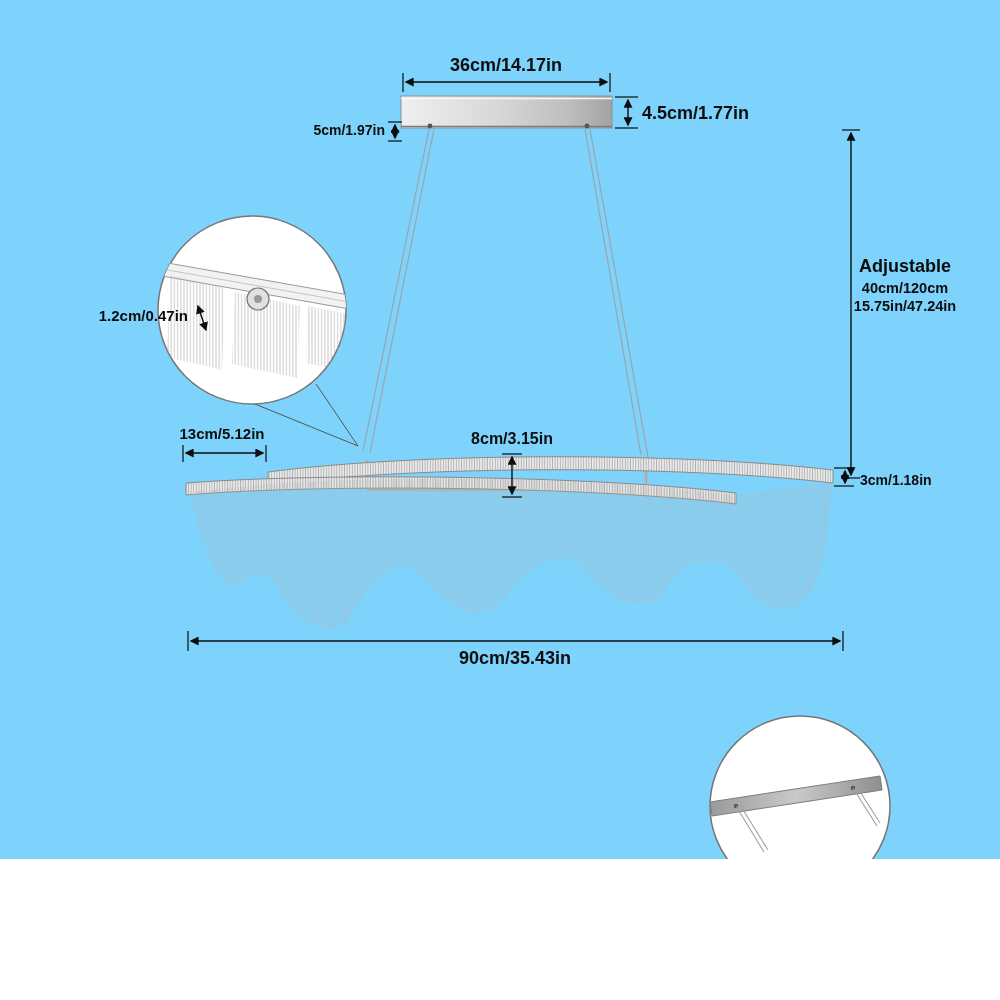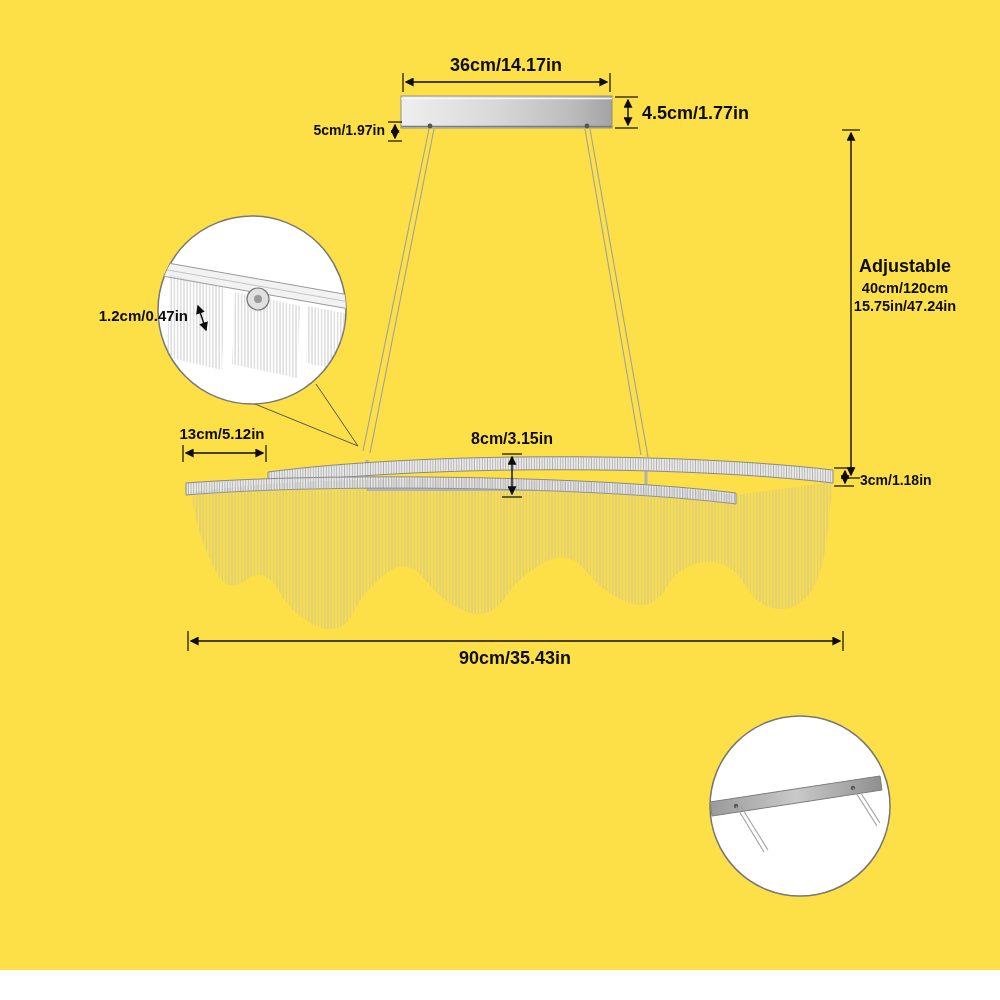--- a/index.html
+++ b/index.html
@@ -1,16 +1,16 @@
 <!DOCTYPE html>
 <html><head>
 <meta charset="utf-8">
 <style>
   html,body{margin:0;padding:0;background:#ffffff;}
-  .stage{width:1000px;height:970px;background:#fde047;position:relative;overflow:hidden;}
+  .stage{width:1000px;height:859px;background:#7dd3fc;position:relative;overflow:hidden;}
   svg{display:block;}
   text{font-family:"Liberation Sans","DejaVu Sans",sans-serif;font-weight:bold;fill:#0d0d0d;}
   .dim-line{stroke:#0d0d0d;stroke-width:1.4;fill:none;}
   .tick{stroke:#0d0d0d;stroke-width:1.2;}
   .wire{stroke:#a0a0a0;stroke-width:1.1;fill:none;}
   .leader{stroke:#555;stroke-width:1;fill:none;}
   .band{fill:url(#bandhatch);stroke:#8a8a8a;stroke-width:1;}
 </style>
 </head>
 <body>

